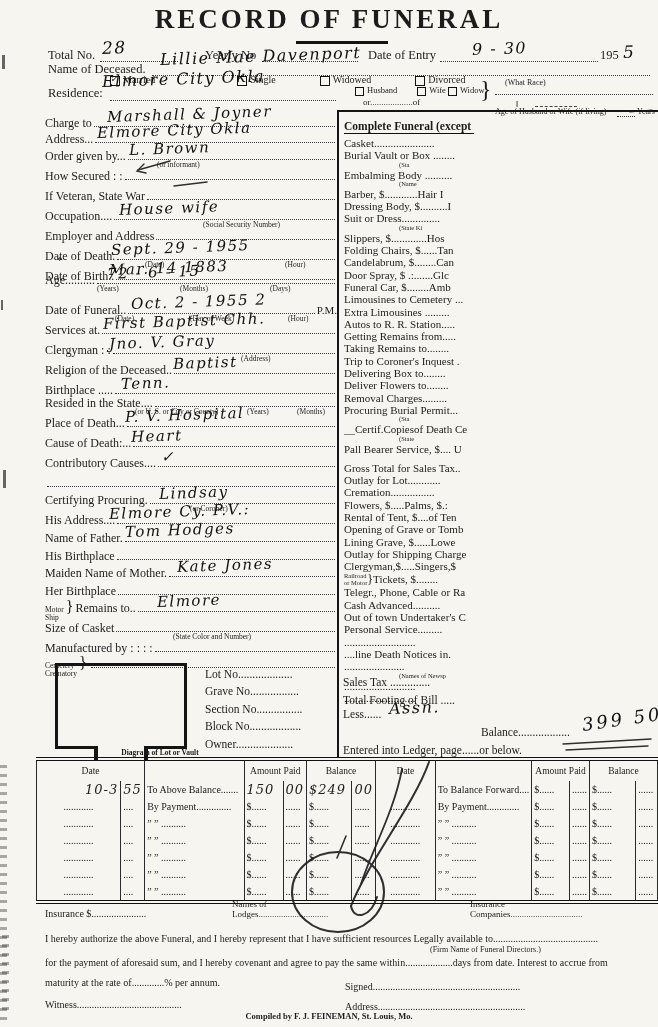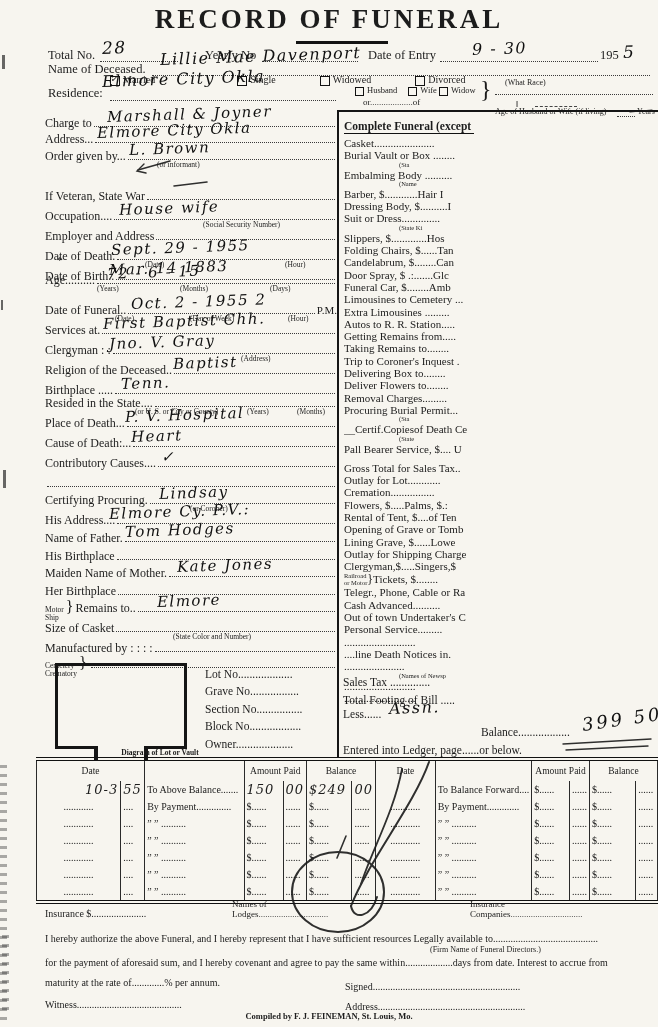--- a/index.html
+++ b/index.html
@@ -104,21 +104,21 @@
         <span class="mitem">Divorced</span>
       </span>
     </div>
 
   <span class="abs plbl" style="left:48px;top:86px">Residence:</span>
   <div class="abs dotseg" style="left:110px;top:99px;width:226px"></div>
   <span class="abs hw" style="left:102px;top:72px;font-size:16px">Elmore City  Okla</span>
 
   <div class="abs" style="left:355px;top:85px;width:300px">
     <div id="spouse-boxes" style="position:absolute;left:0;top:0;display:flex;font-size:8.5px">
-        <span style="display: flex; align-items: flex-end; margin-right: 11px;">
+        <span style="display: flex; align-items: flex-end; margin-right: 20px;">
           <span class="cb" style="width: 7px; height: 7px;"></span>
           <span>Husband</span>
         </span>
         <span style="display: flex; align-items: center; margin-right: 2px;">
           <span class="cb" style="width: 7px; height: 7px;"></span>
           <span>Wife</span>
         </span>
         <span style="display: flex; align-items: center; margin-right: 2px;">
           <span class="cb" style="width: 7px; height: 7px;"></span>
           <span>Widow</span>
@@ -141,20 +141,24 @@
       <div class="fld" style="top: 23px;">
         <span class="lbl">Address...</span>
         <span class="dots"></span>
         <span class="hw hwv" style="left: 52px;">Elmore City  Okla</span>
       </div>
       <div class="fld" style="top: 40px;">
         <span class="lbl">Order given by...</span>
         <span class="dots"></span>
         <span class="hw hwv" style="left: 84px;">L. Brown</span>
         <span class="sub" style="left: 112px;">(or informant)</span>
+      </div>
+      <div class="fld" style="top: 60px;">
+        <span class="lbl">How Secured : :</span>
+        <span class="dots"></span>
       </div>
       <div class="fld" style="top: 80px;">
         <span class="lbl">If Veteran, State War</span>
         <span class="dots"></span>
       </div>
       <div class="fld" style="top: 100px;">
         <span class="lbl">Occupation....</span>
         <span class="dots"></span>
         <span class="hw hwv" style="left: 74px;">House wife</span>
         <span class="sub" style="left: 158px;">(Social Security Number)</span>

